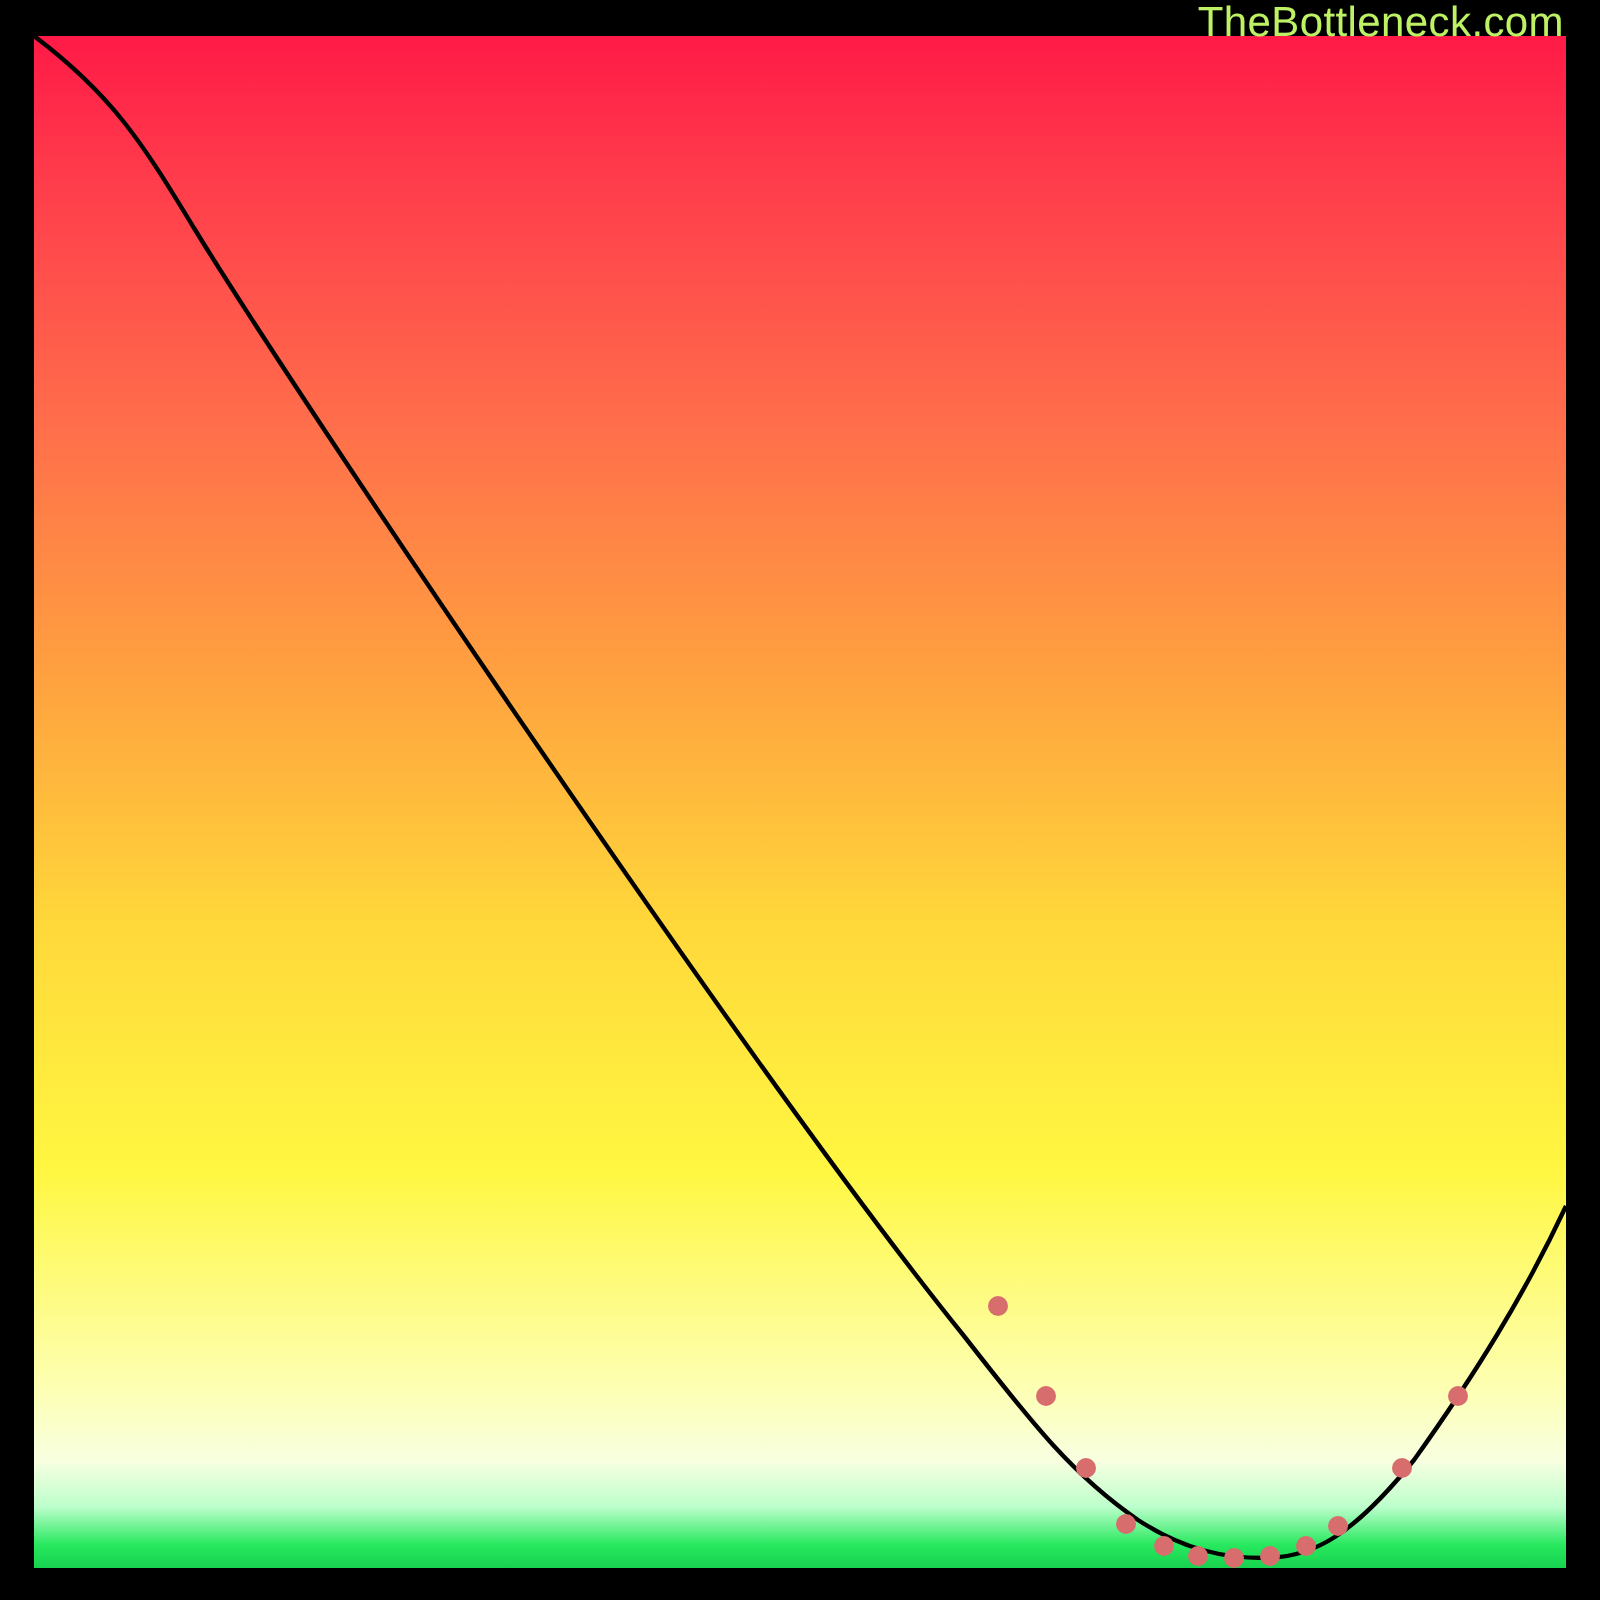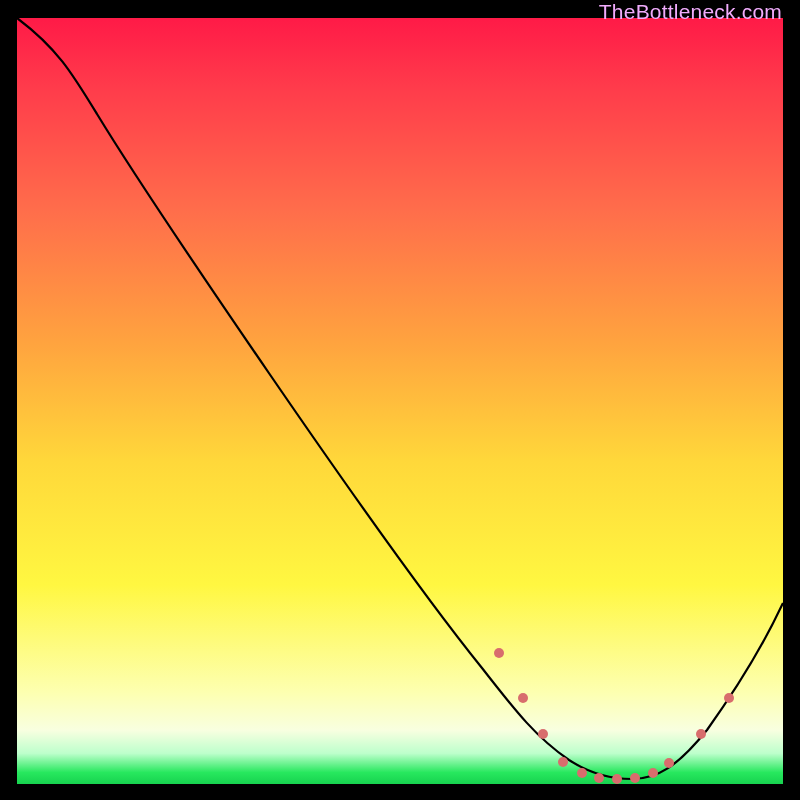--- a/index.html
+++ b/index.html
@@ -40,21 +40,21 @@
   }
   svg.curve {
     position: absolute;
     left: 0; top: 0;
     width: 766px; height: 766px;
   }
   .watermark {
     position: absolute;
     top: 0px;
     right: 18px;
-    color: #f0abfc;
+    color: #bef264;
     font-size: 21px;
     letter-spacing: 0.2px;
     font-weight: 500;
   }
 </style>
 </head>
 <body>
 
 <div class="frame">
 

